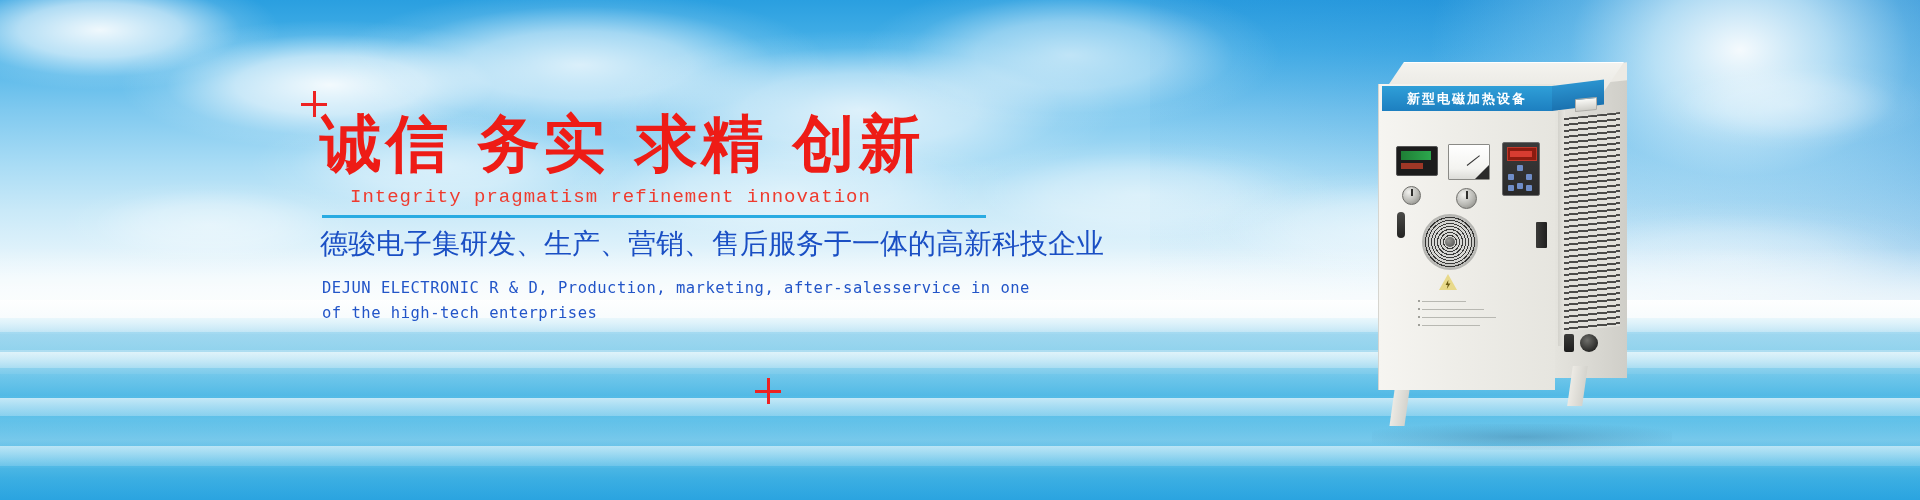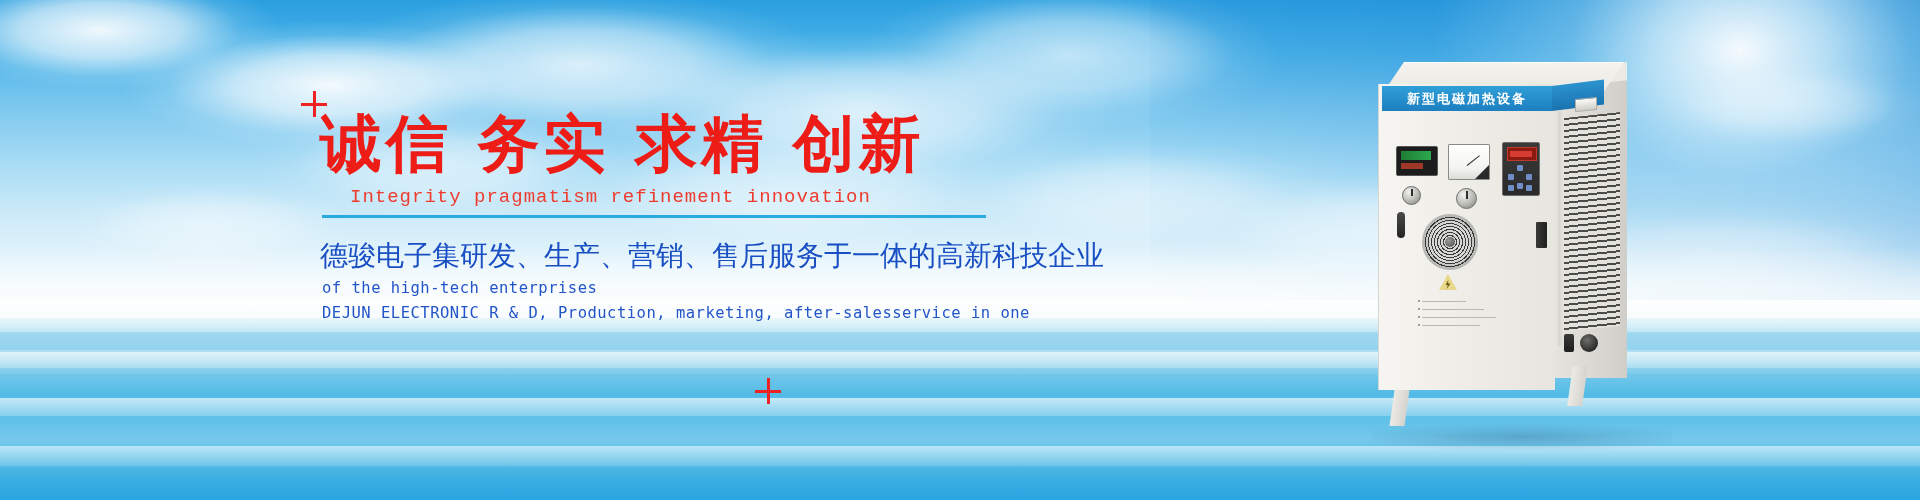--- a/index.html
+++ b/index.html
@@ -130,21 +130,21 @@
     position: absolute;
     left: 322px;
     top: 215px;
     width: 664px;
     height: 3px;
     background: #29abe2;
   }
   .subhead-cn {
     position: absolute;
     left: 320px;
-    top: 237px;
+    top: 225px;
     font-size: 28px;
     color: #1a4fc4;
     letter-spacing: 0px;
     white-space: nowrap;
     font-family: "DejaVu Serif", "Liberation Serif", serif;
   }
   .subhead-en {
     position: absolute;
     left: 322px;
     top: 276px;
@@ -475,22 +475,22 @@
 
   <div class="text-block">
     <div class="plus" id="plus-top"></div>
     <div class="plus" id="plus-bottom"></div>
 
     <div class="headline">诚信 务实 求精 创新</div>
     <div class="headline-en">Integrity  pragmatism  refinement  innovation</div>
     <div class="divider"></div>
     <div class="subhead-cn">德骏电子集研发、生产、营销、售后服务于一体的高新科技企业</div>
     <div class="subhead-en">
+      <div>DEJUN ELECTRONIC R &amp; D, Production, marketing, after-salesservice in one</div>
       <div>of the high-tech enterprises</div>
-      <div>DEJUN ELECTRONIC R &amp; D, Production, marketing, after-salesservice in one</div>
     </div>
   </div>
 
   <div class="m-shadow"></div>
   <div class="machine">
 
     <div class="m-side"></div>
     <div class="m-side-skew"></div>
     <div class="m-top-face"></div>
     <div class="m-front"></div>

